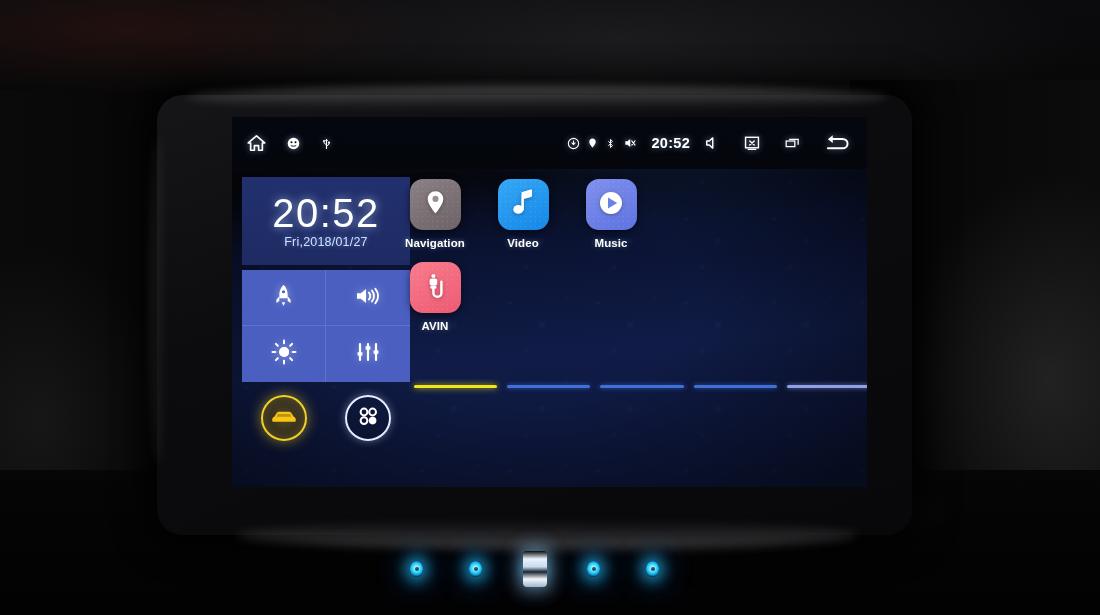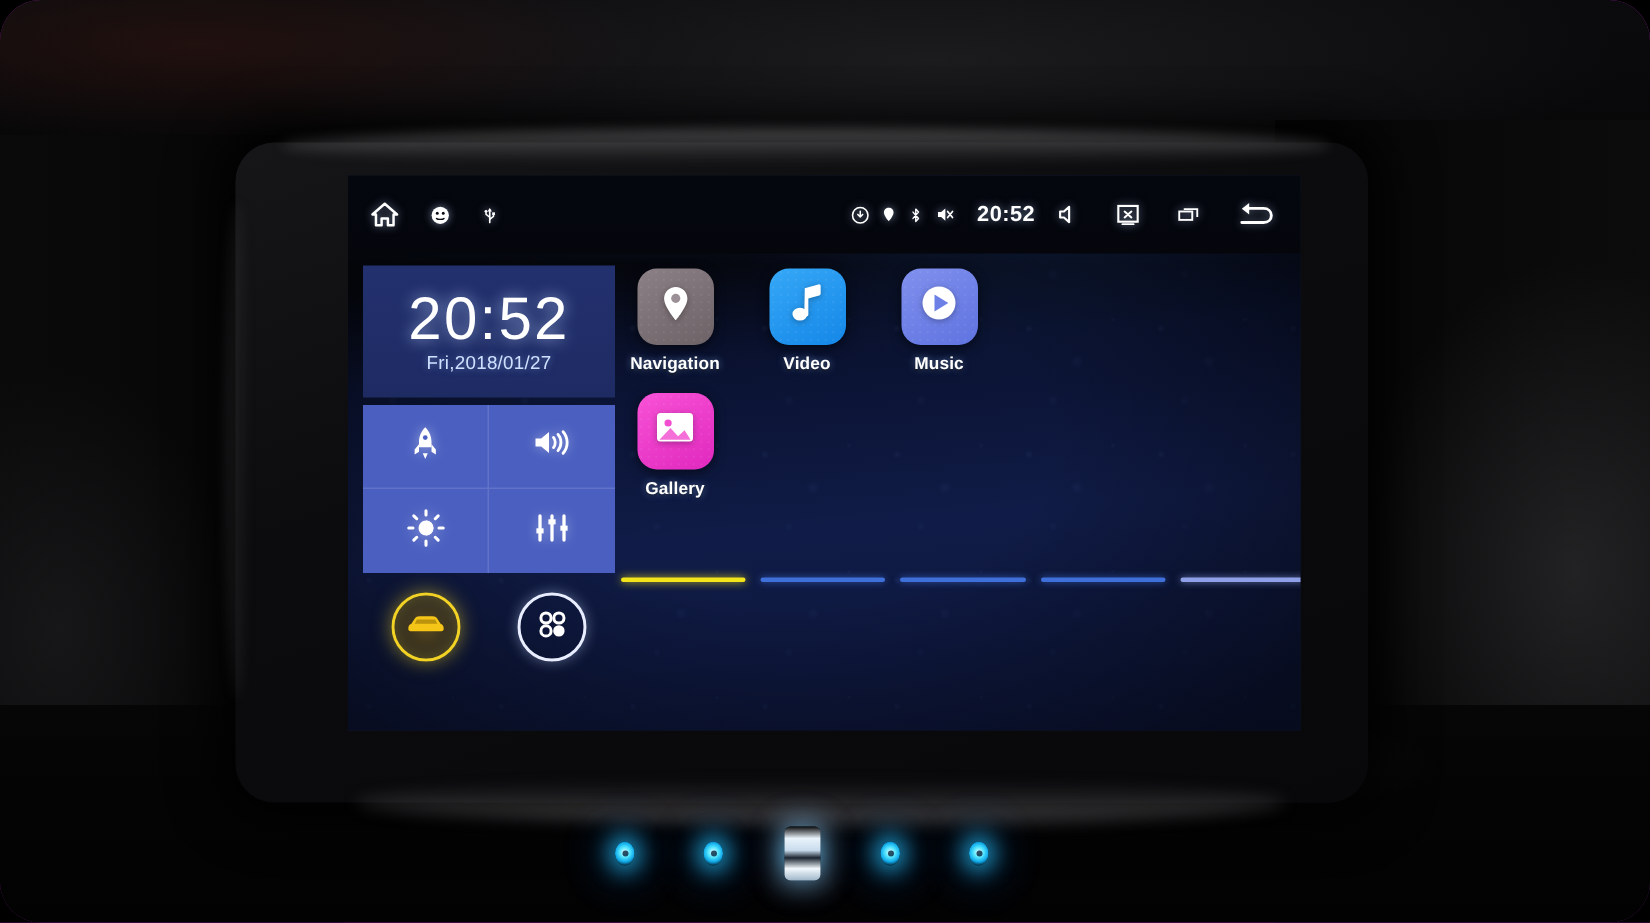--- a/index.html
+++ b/index.html
@@ -5,23 +5,22 @@
   * { margin:0; padding:0; box-sizing:border-box; }
   html,body {
     width:1100px; height:615px; overflow:hidden;
     background:#000;
     font-family:"Liberation Sans", sans-serif;
   }
 
   
   #scene {
     position:relative; width:1100px; height:615px;
-    background:#a21caf;
+    background:#5eead4;
     overflow:hidden;
-    border-radius:27px;
   }
   .dash-top {
     position:absolute; left:0; top:0; width:1100px; height:175px;
     background:
       radial-gradient(ellipse 420px 90px at 130px 30px, rgba(86,32,22,.30), rgba(0,0,0,0) 72%),
       radial-gradient(ellipse 620px 120px at 620px 40px, rgba(52,52,56,.42), rgba(0,0,0,0) 75%),
       linear-gradient(180deg,#0b0b0d 0%,#070708 60%,#040405 100%);
   }
   .dash-left {
     position:absolute; left:0; top:90px; width:230px; height:525px;
@@ -161,21 +160,21 @@
     background:radial-gradient(circle at 50% 50%, rgba(150,115,10,.55), rgba(60,45,5,.22));
     box-shadow:0 0 13px rgba(240,210,40,.55), inset 0 0 10px rgba(240,210,40,.30);
   }
   .apps-btn {
     border:2.2px solid #e8eeff;
     box-shadow:0 0 9px rgba(200,220,255,.42);
   }
 
   
   #appgrid {
-    position:absolute; left:182px; top:62px; width:450px; z-index:4;text-align:center;
+    position:absolute; left:167px; top:62px; width:450px; z-index:4;text-align:center;
   }
   .app-row {
     display:flex; justify-content:flex-start; gap:16px; margin-bottom:13px;
   }
   .app {
     width:72px; display:flex; flex-direction:column; align-items:center; gap:7px;
   }
   .app-tile {
     width:51px; height:51px; border-radius:13px;
     display:flex; align-items:center; justify-content:center;
@@ -440,34 +439,35 @@
                   <path d="M12 9.4 21.2 15 12 20.6z" fill="#6d80e6"></path>
                 </svg>
               </span>
             </div>
             <div class="app-label">Music</div>
           </div>
         </div>
 
         <div class="app-row">
 
-
-
           <div class="app">
-            <div class="app-tile" style="background:linear-gradient(150deg,#f852d6,#e028be);">
+            <div class="app-tile" style="background:linear-gradient(150deg,#f97c8d,#ec5a72);">
               <span>
-                <svg width="30" height="26" viewBox="0 0 30 26">
-                  <rect x="3" y="3.4" width="24" height="19" rx="2.4" fill="#fff"></rect>
-                  <circle cx="10.4" cy="10" r="2.4" fill="#f24fd0"></circle>
-                  <path d="M4.6 21.2 12 13.4l5 5.4 4.4-4 4 6.4z" fill="#f470d8"></path>
+                <svg width="26" height="28" viewBox="0 0 24 28">
+                  <rect x="8.6" y="2.2" width="3.6" height="3.6" rx="1" fill="#fff"></rect>
+                  <rect x="6.6" y="6.4" width="7.6" height="7" rx="2" fill="#fff"></rect>
+                  <rect x="7.4" y="13.4" width="6" height="3.4" rx="1.4" fill="#fff"></rect>
+                  <path d="M10.4 16.8v4.2c0 2.2 1.8 3.8 4 3.8s4-1.6 4-3.8V9.6" fill="none" stroke="#fff" stroke-width="2.4" stroke-linecap="round"></path>
                 </svg>
               </span>
             </div>
-            <div class="app-label">Gallery</div>
-          </div>
+            <div class="app-label">AVIN</div>
+          </div>
+
+
 
 
         </div>
       </div>
 
       <div id="pager">
         <span class="pg" style="background:#f2e41a; box-shadow:0 0 6px rgba(242,228,26,.85);"></span>
         <span class="pg" style="background:#3f6fd8; box-shadow:0 0 5px rgba(63,111,216,.7);"></span>
         <span class="pg" style="background:#3f6fd8; box-shadow:0 0 5px rgba(63,111,216,.7);"></span>
         <span class="pg" style="background:#3f6fd8; box-shadow:0 0 5px rgba(63,111,216,.7);"></span>

